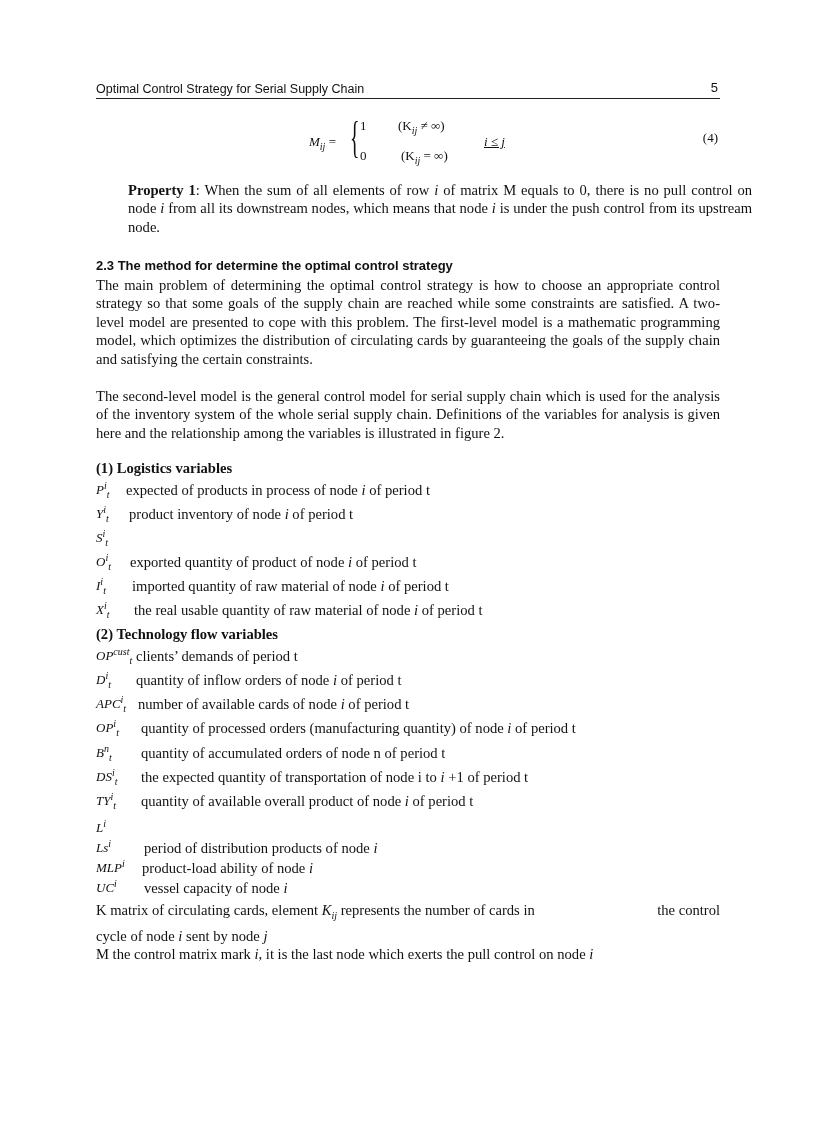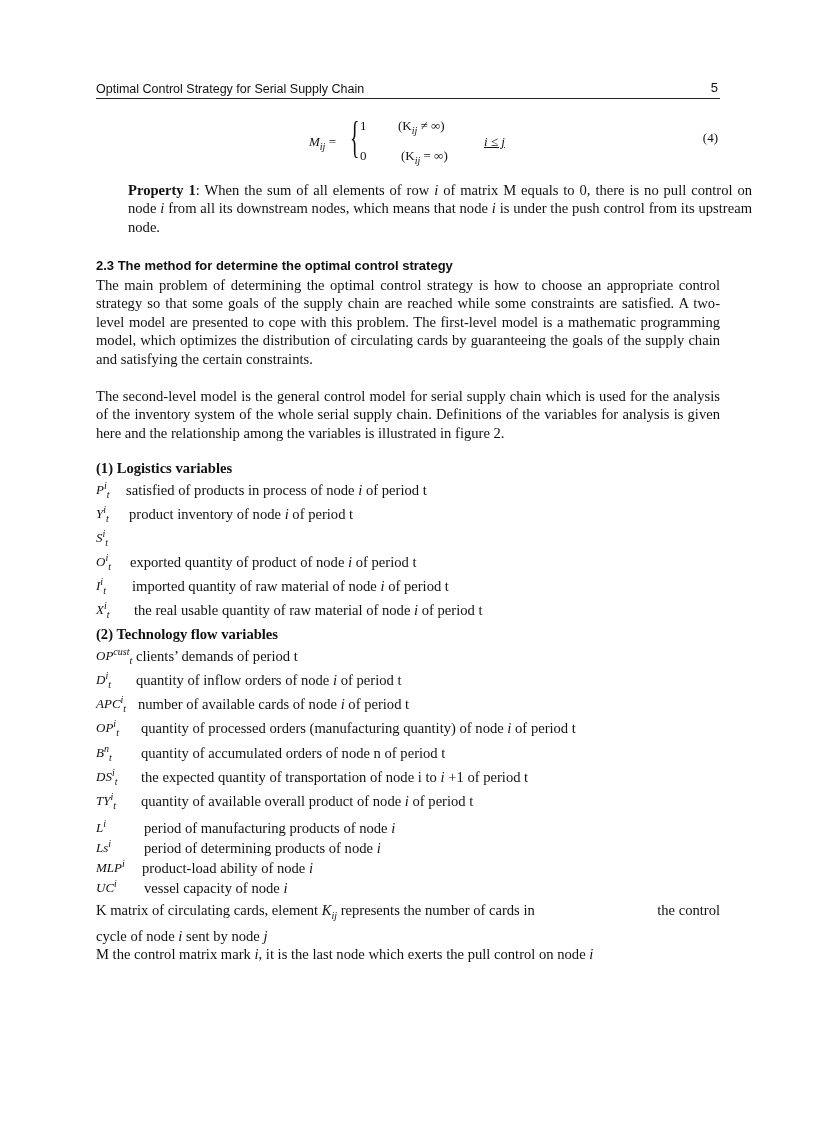--- a/index.html
+++ b/index.html
@@ -78,21 +78,21 @@
   <div class="section-head">2.3 The method for determine the optimal control strategy</div>
 
   <div class="body-text p-main">The main problem of determining the optimal control strategy is how to choose an appropriate control strategy so that some goals of the supply chain are reached while some constraints are satisfied. A two-level model are presented to cope with this problem. The first-level model is a mathematic programming model, which optimizes the distribution of circulating cards by guaranteeing the goals of the supply chain and satisfying the certain constraints.</div>
 
   <div class="body-text p-second">The second-level model is the general control model for serial supply chain which is used for the analysis of the inventory system of the whole serial supply chain. Definitions of the variables for analysis is given here and the relationship among the variables is illustrated in figure 2.</div>
 
   <div class="sub-head" style="top:460px;">(1)   Logistics variables</div>
 
   <div class="var-row" style="top:482px;">
     <span class="sym"><span>P</span><sup>i</sup><sub>t</sub></span>
-    <span class="desc" style="left:30px;"><span>satisfied of products in process of node </span><i>i</i><span> of period t</span></span>
+    <span class="desc" style="left:30px;"><span>expected of products in process of node </span><i>i</i><span> of period t</span></span>
   </div>
   <div class="var-row" style="top:506px;">
     <span class="sym"><span>Y</span><sup>i</sup><sub>t</sub></span>
     <span class="desc" style="left:33px;"><span>product inventory of node </span><i>i</i><span> of period t</span></span>
   </div>
   <div class="var-row" style="top:530px;">
     <span class="sym"><span>S</span><sup>i</sup><sub>t</sub></span>
   </div>
   <div class="var-row" style="top:554px;">
     <span class="sym"><span>O</span><sup>i</sup><sub>t</sub></span>
@@ -132,25 +132,24 @@
   <div class="var-row" style="top:769px;">
     <span class="sym"><span>DS</span><sup>i</sup><sub>t</sub></span>
     <span class="desc" style="left:45px;"><span>the expected quantity of transportation of node i to </span><i>i</i><span> +1 of period t</span></span>
   </div>
   <div class="var-row" style="top:793px;">
     <span class="sym"><span>TY</span><sup>i</sup><sub>t</sub></span>
     <span class="desc" style="left:45px;"><span>quantity of available overall product of node </span><i>i</i><span> of period t</span></span>
   </div>
   <div class="var-row" style="top:820px;">
     <span class="sym"><span>L</span><sup>i</sup></span>
-    <span class="desc" style="left:48px;"><span>period of manufacturing products of node </span><i>i</i></span>
   </div>
   <div class="var-row" style="top:840px;text-decoration:underline;">
     <span class="sym"><span>Ls</span><sup>i</sup></span>
-    <span class="desc" style="left:48px;"><span>period of determining products of node </span><i>i</i></span>
+    <span class="desc" style="left:48px;"><span>period of distribution products of node </span><i>i</i></span>
   </div>
   <div class="var-row" style="top:860px;">
     <span class="sym"><span>MLP</span><sup>i</sup></span>
     <span class="desc" style="left:46px;"><span>product-load ability of node </span><i>i</i></span>
   </div>
   <div class="var-row" style="top:880px;">
     <span class="sym"><span>UC</span><sup>i</sup></span>
     <span class="desc" style="left:48px;"><span>vessel capacity of node </span><i>i</i></span>
   </div>
 

